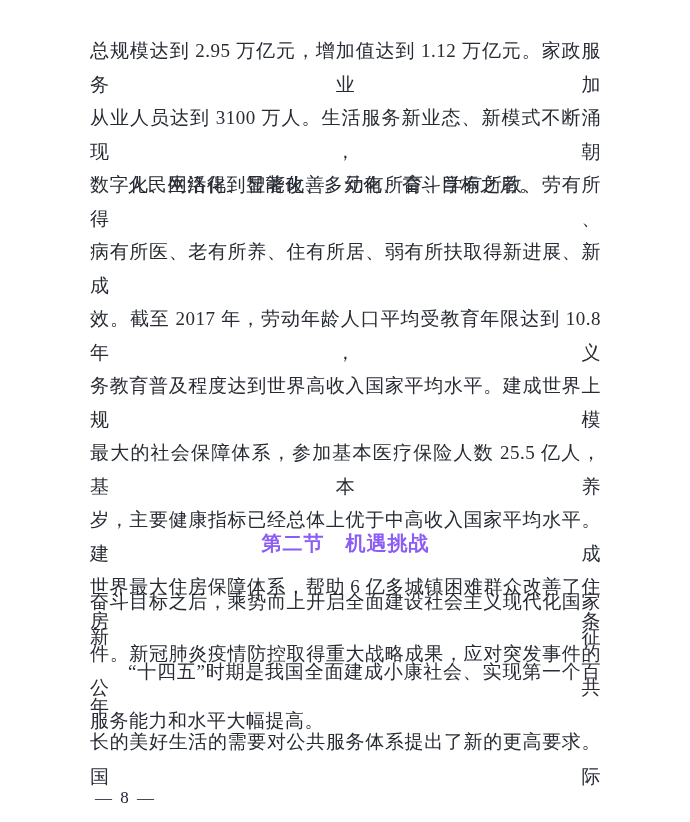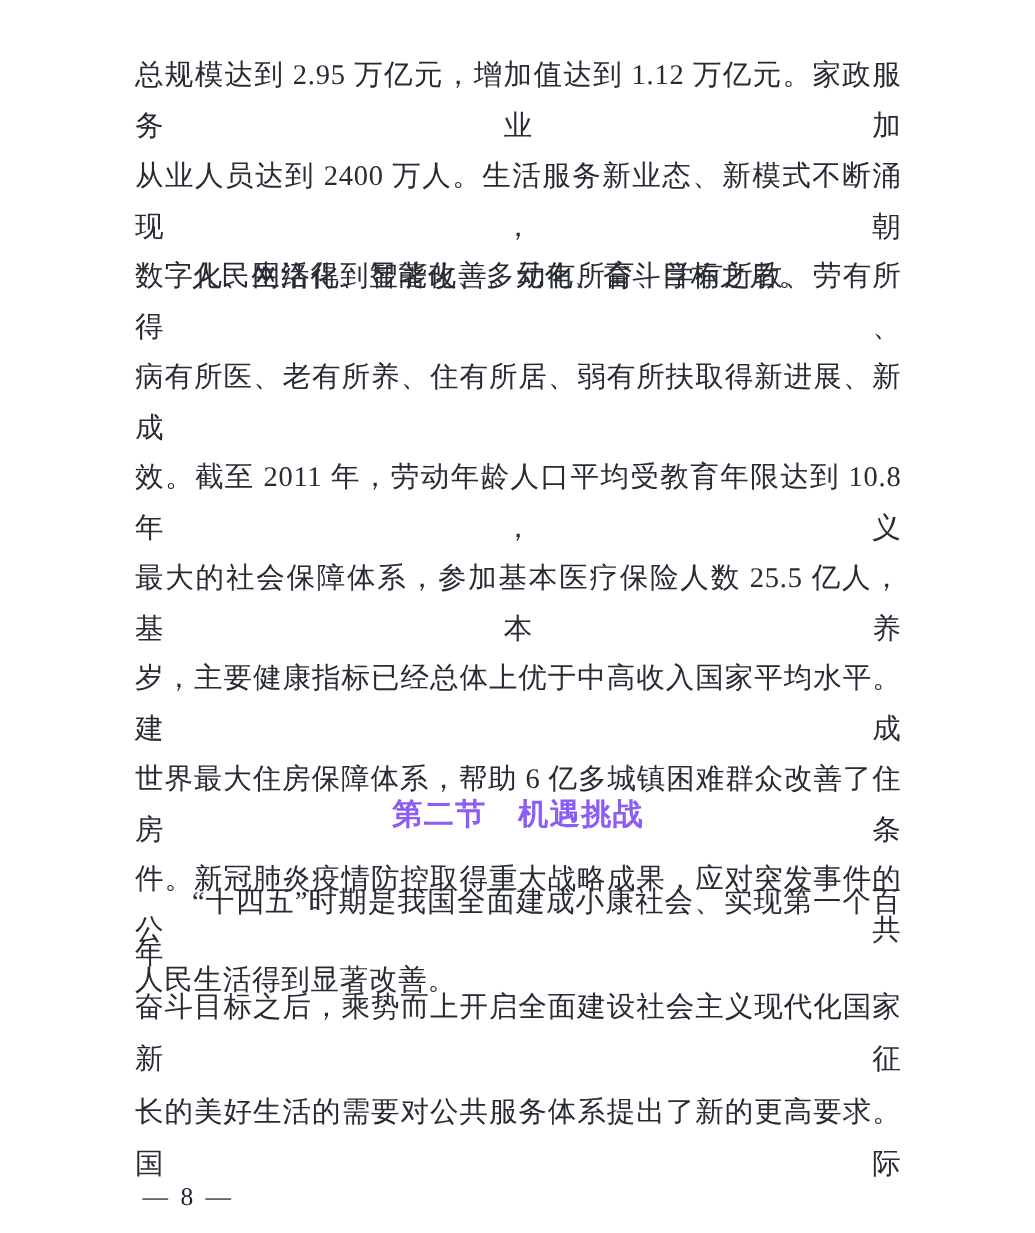--- a/index.html
+++ b/index.html
@@ -61,39 +61,40 @@
     color: #1d2130;
   }
 </style>
 </head>
 <body>
 
 <div id="page">
 
   <div class="para" id="p1">
     <div class="line">总规模达到 2.95 万亿元，增加值达到 1.12 万亿元。家政服务业加</div>
-    <div class="line">从业人员达到 2400 万人。生活服务新业态、新模式不断涌现，朝</div>
+    <div class="line">从业人员达到 3100 万人。生活服务新业态、新模式不断涌现，朝</div>
     <div class="line end">数字化、网络化、智能化、多元化、奋斗目标之后。</div>
   </div>
 
   <div class="para" id="p2">
     <div class="line indent">人民生活得到显著改善。幼有所育、学有所教、劳有所得、</div>
     <div class="line">病有所医、老有所养、住有所居、弱有所扶取得新进展、新成</div>
-    <div class="line">效。截至 2011 年，劳动年龄人口平均受教育年限达到 10.8 年，义</div>
+    <div class="line">效。截至 2017 年，劳动年龄人口平均受教育年限达到 10.8 年，义</div>
+    <div class="line">务教育普及程度达到世界高收入国家平均水平。建成世界上规模</div>
     <div class="line">最大的社会保障体系，参加基本医疗保险人数 25.5 亿人，基本养</div>
     <div class="line">岁，主要健康指标已经总体上优于中高收入国家平均水平。建成</div>
     <div class="line">世界最大住房保障体系，帮助 6 亿多城镇困难群众改善了住房条</div>
     <div class="line">件。新冠肺炎疫情防控取得重大战略成果，应对突发事件的公共</div>
-    <div class="line end">人民生活得到显著改善。</div>
+    <div class="line end">服务能力和水平大幅提高。</div>
   </div>
 
   <div id="section-heading">第二节　机遇挑战</div>
 
   <div class="para" id="p3">
+    <div class="line">奋斗目标之后，乘势而上开启全面建设社会主义现代化国家新征</div>
     <div class="line indent">“十四五”时期是我国全面建成小康社会、实现第一个百年</div>
-    <div class="line">奋斗目标之后，乘势而上开启全面建设社会主义现代化国家新征</div>
     <div class="line">长的美好生活的需要对公共服务体系提出了新的更高要求。国际</div>
 
   </div>
 
   <div id="footer-page-number">— 8 —</div>
 
 </div>
 
 </body></html>

